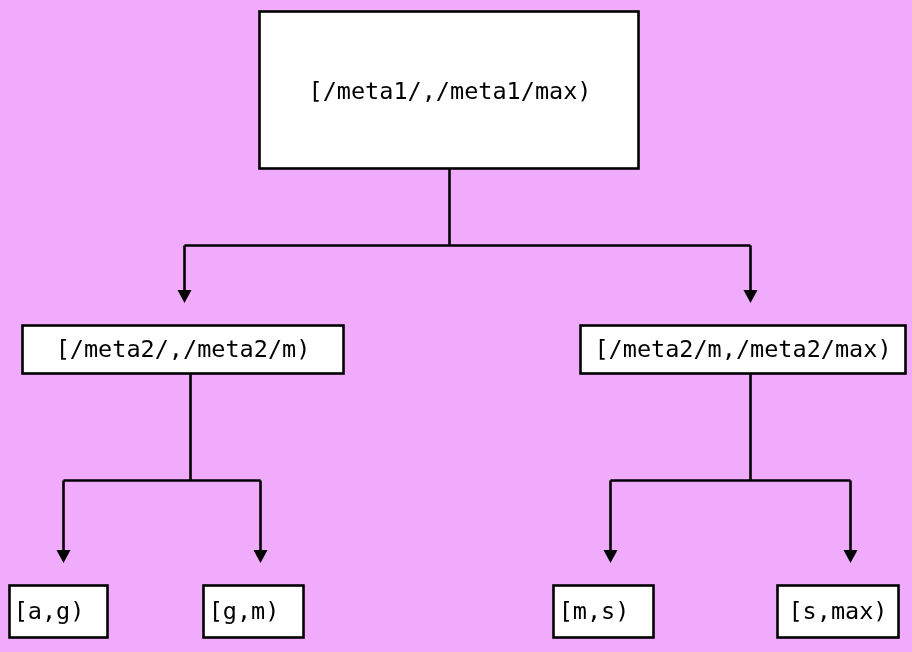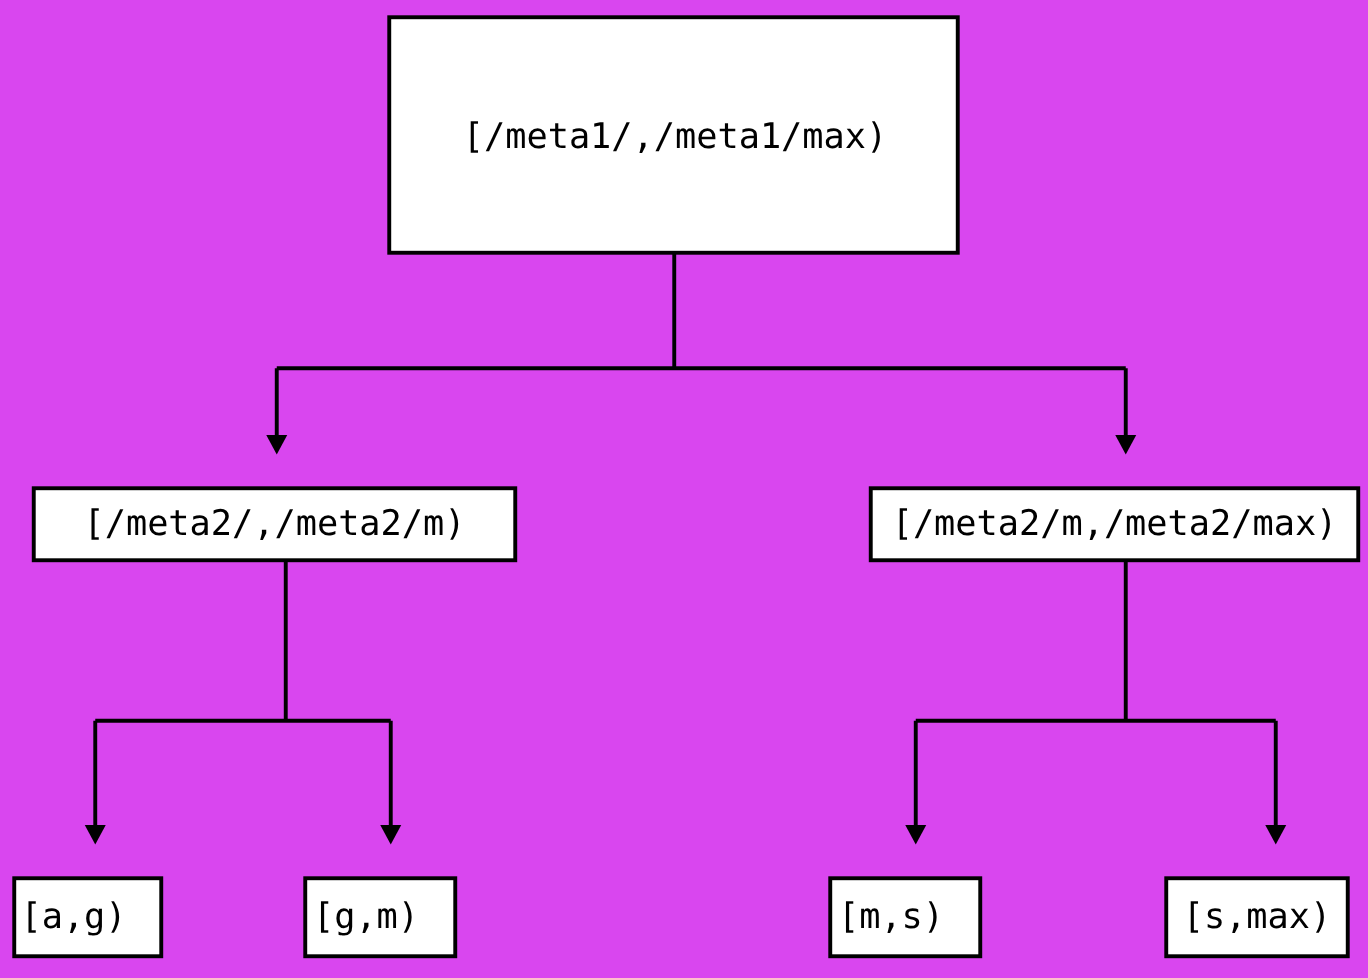--- a/index.html
+++ b/index.html
@@ -10,21 +10,21 @@
   body {
     width: 912px;
     height: 652px;
     overflow: hidden;
     font-family: "DejaVu Sans Mono", "Liberation Mono", monospace;
   }
   #diagram-root {
     position: relative;
     width: 912px;
     height: 652px;
-    background: #d946ef;
+    background: #f0abfc;
   }
   svg.tree-canvas {
     display: block;
     width: 912px;
     height: 652px;
   }
   .node-box {
     fill: #ffffff;
     stroke: #000000;
     stroke-width: 2.6;

